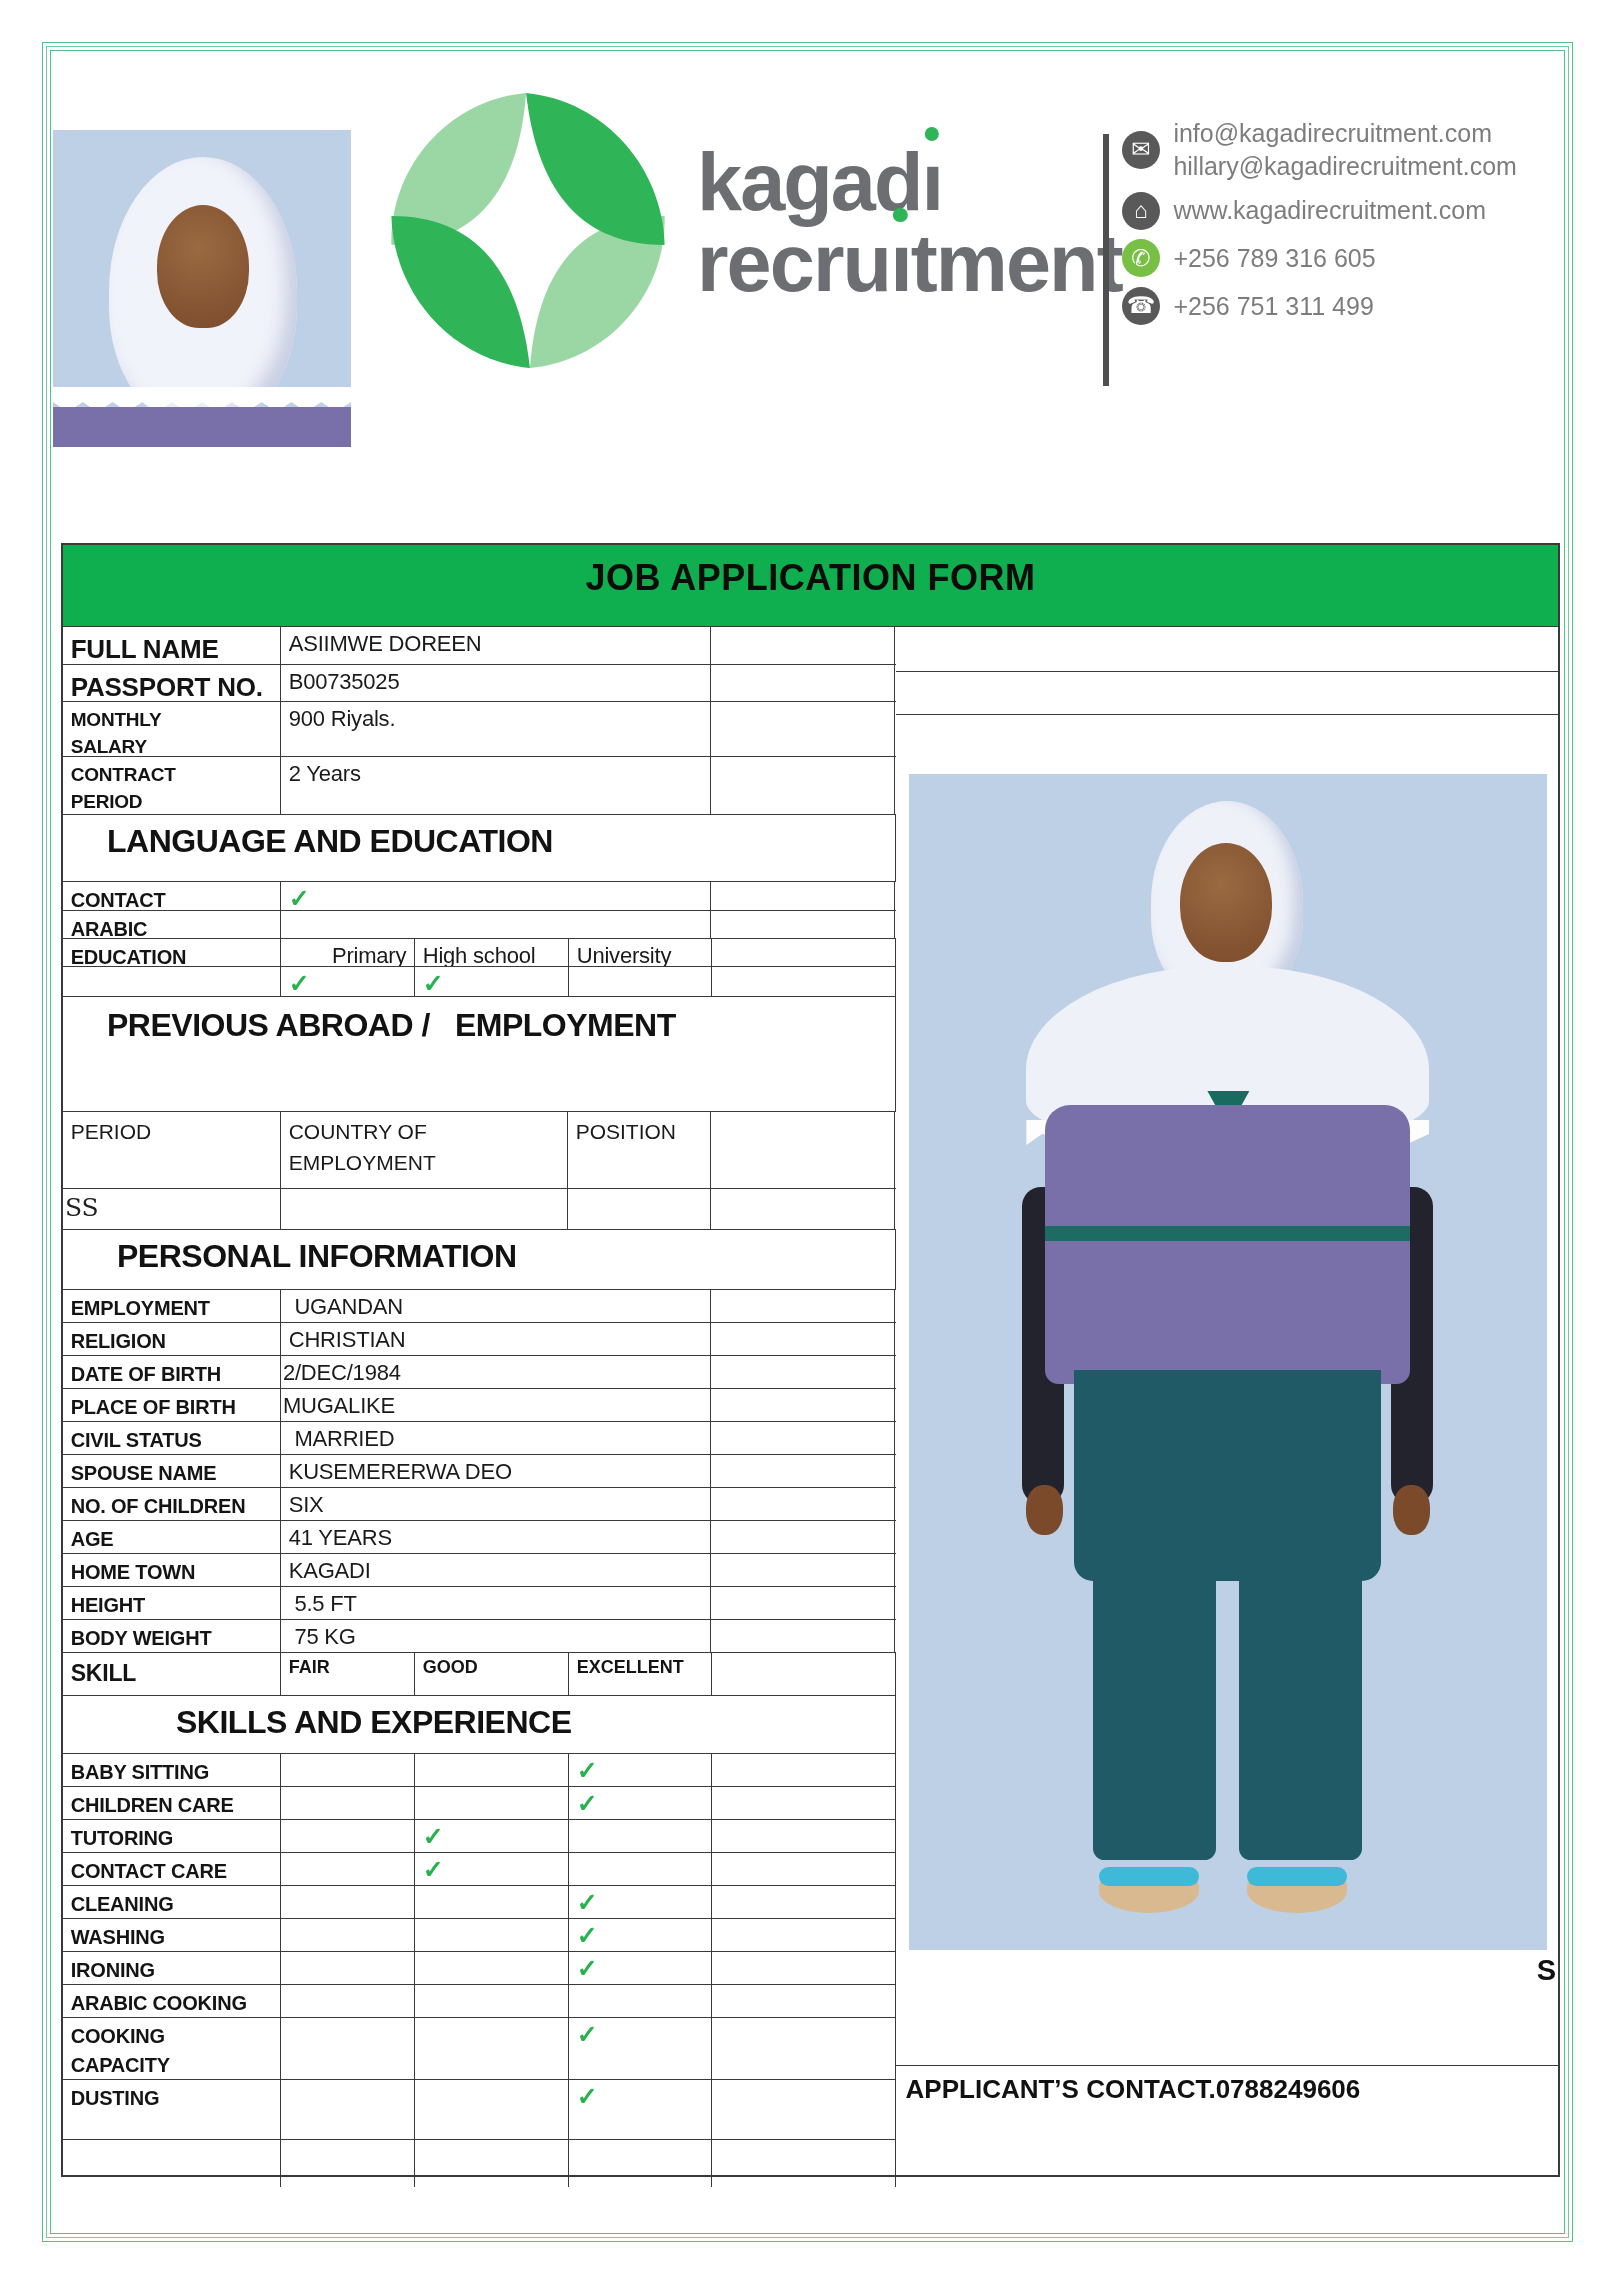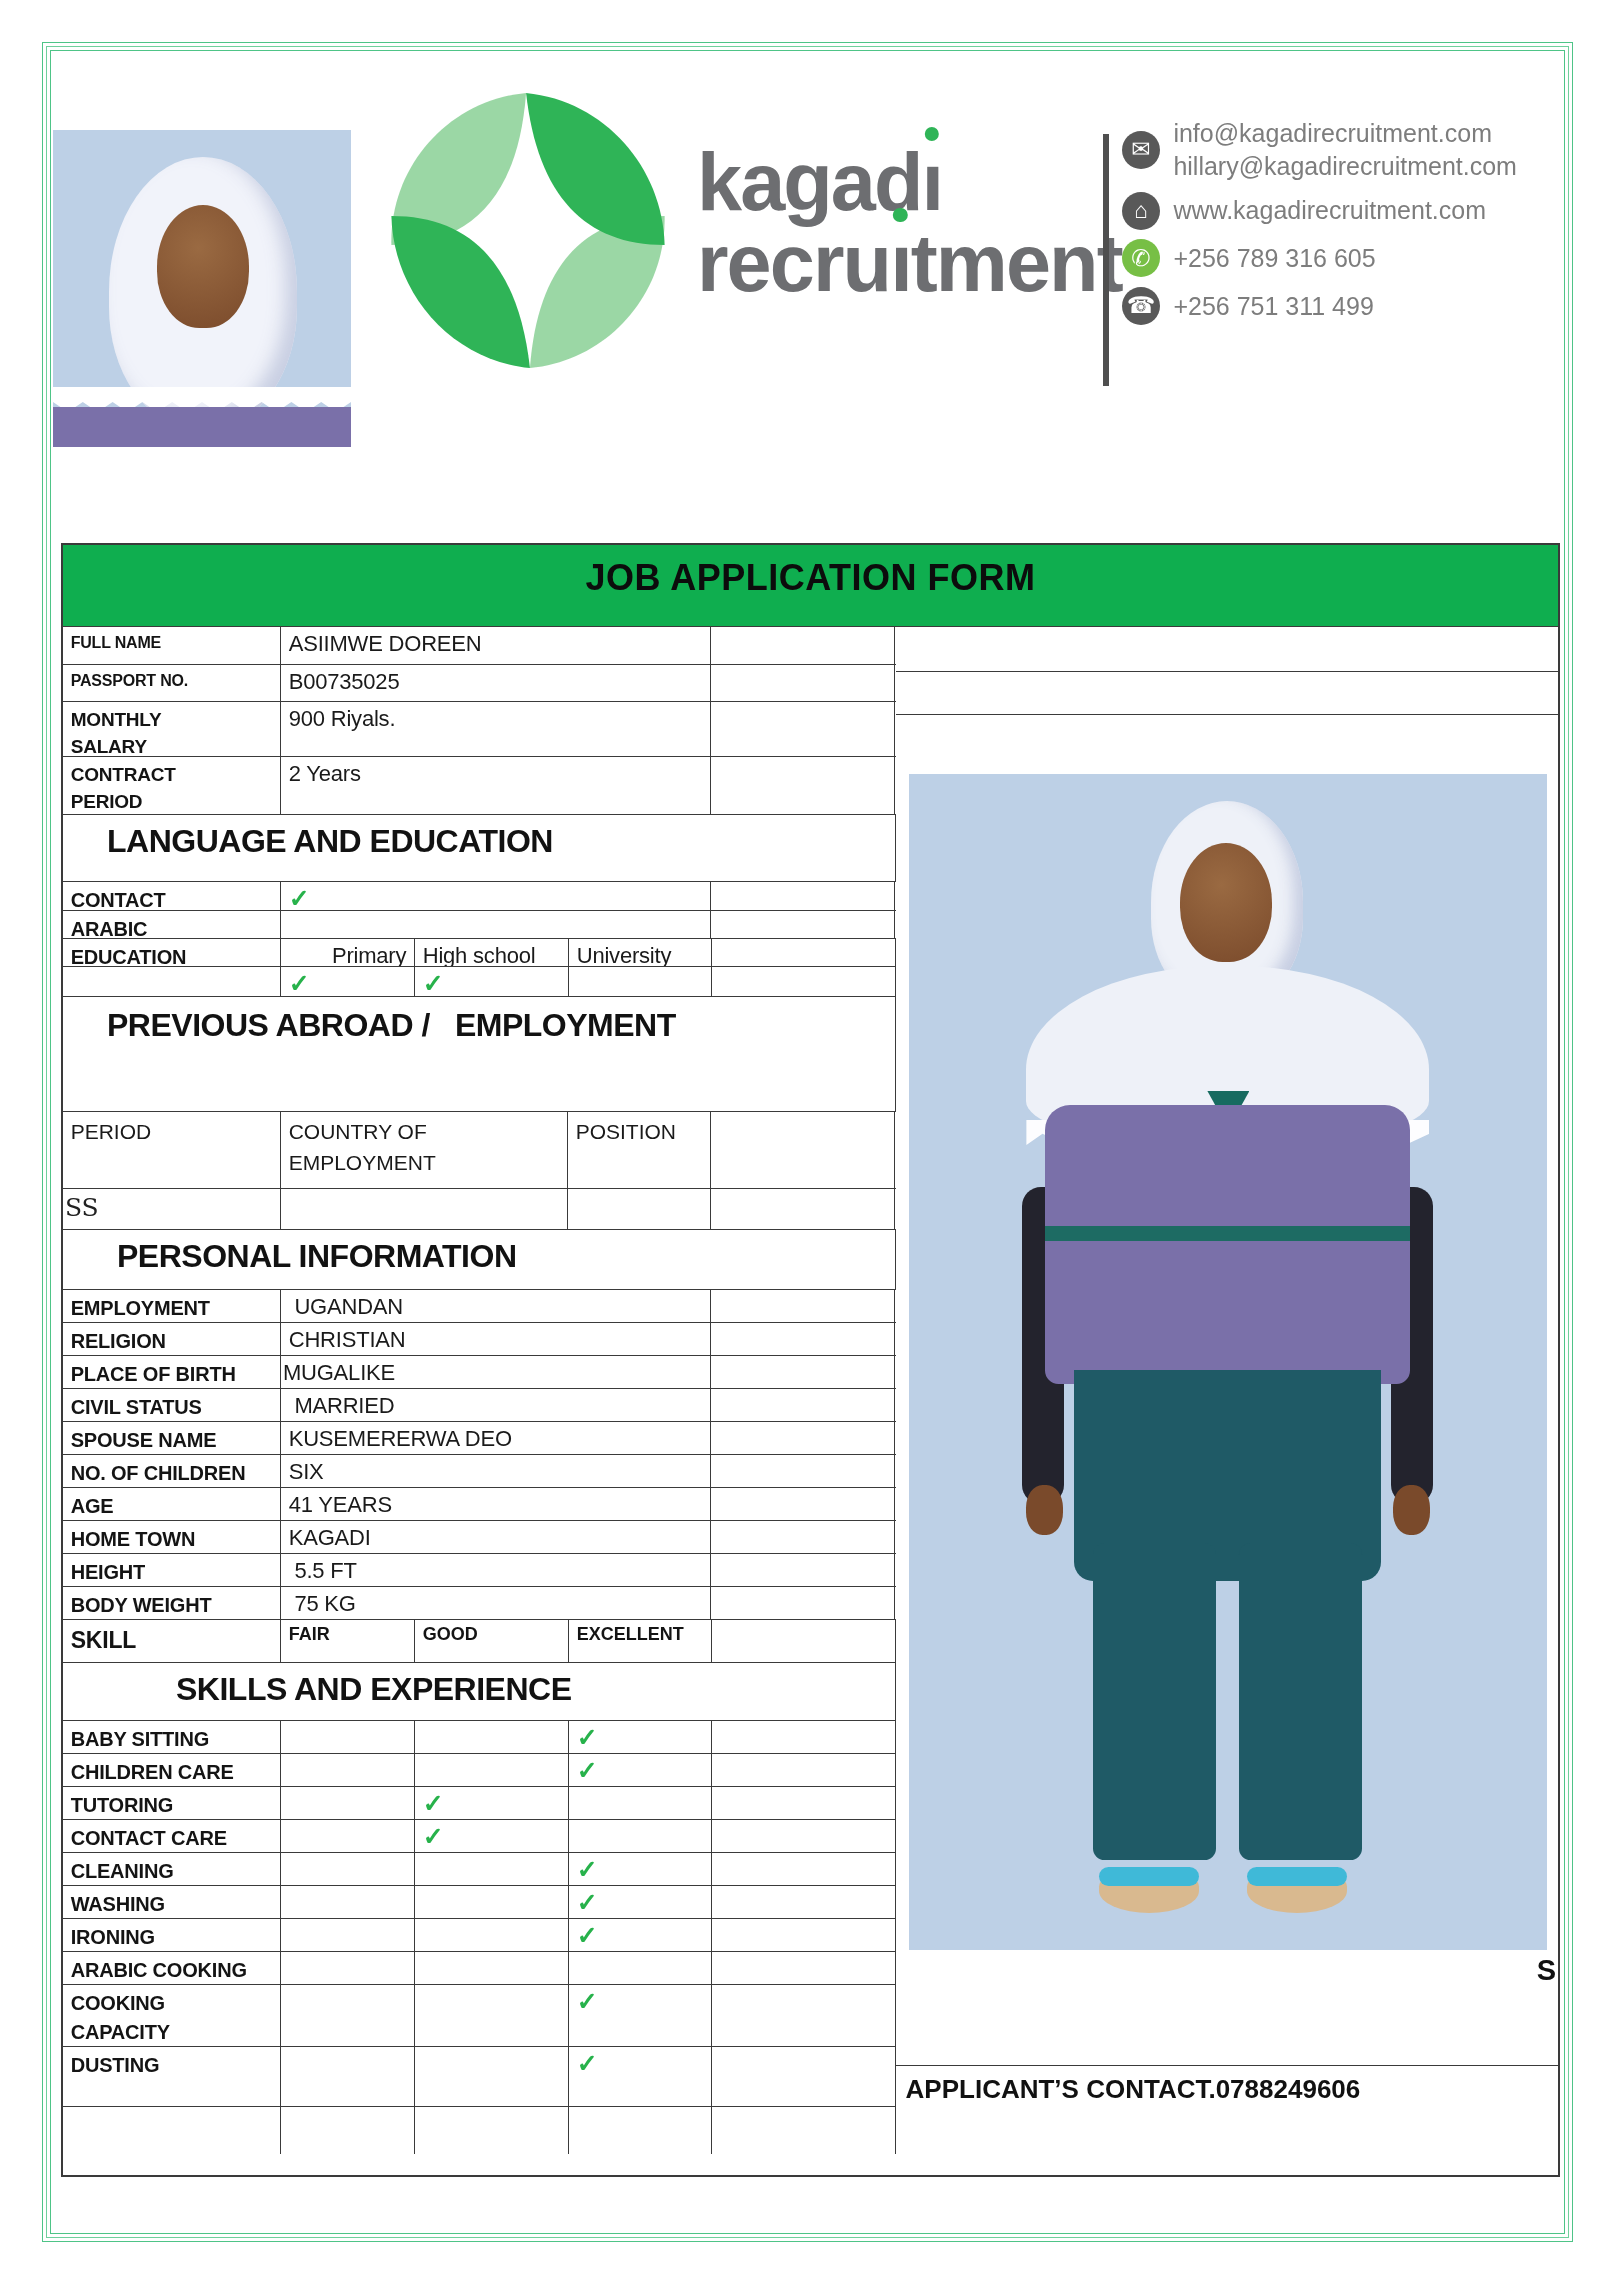--- a/index.html
+++ b/index.html
@@ -36,21 +36,21 @@
   .formtable{position:absolute;left:61px;top:543px;width:1499px;height:1634px;border:2.9px solid #3a3a3a;background:#fff;}
   .title-bar{height:82px;background:#0fae4f;border-bottom:1.9px solid #3a3a3a;display:flex;align-items:flex-start;justify-content:center;padding-top:11.5px;}
   .title-bar span{font-size:36px;font-weight:700;color:#0c0c0c;letter-spacing:0.5px;}
   .cols{display:flex;height:1552px;}
   .leftcol{width:833px;display:flex;flex-direction:column;}
   .rightcol{width:666px;display:flex;flex-direction:column;}
 
   .row{display:flex;border-bottom:1.9px solid #3a3a3a;flex:0 0 auto;}
   .row:last-child{border-bottom:none;}
   .c{border-right:1.9px solid #3a3a3a;padding:3.8px 7.7px;overflow:hidden;}
-  .lab{font-weight:700;font-size:16px;color:#141414;letter-spacing:-0.2px;white-space:pre-line;line-height:1.45;}
+  .lab{font-weight:700;font-size:26px;color:#141414;letter-spacing:-0.2px;white-space:pre-line;line-height:1.45;}
   .val{font-size:22px;color:#1a1a1a;letter-spacing:-0.2px;}
   .w-label{width:218px;}
   .w-value{width:430px;}
   .w-empty{width:184px;}
   .w-s1{width:134px;}
   .w-s2{width:154px;}
   .w-s3{width:143px;}
   .w-mid{width:287px;}
   .heading-cell{width:833px;border-right:1.9px solid #3a3a3a;padding:7.7px 0 0 44px;}
   .heading-cell span{font-size:32px;font-weight:700;color:#121212;letter-spacing:-0.5px;white-space:pre;}
@@ -228,20 +228,25 @@
           <div class="c w-label lab" style="font-size:20px">EMPLOYMENT</div>
           <div class="c w-value val" style="padding-left:13.4px">UGANDAN</div>
           <div class="c w-empty"></div>
         </div>
         <div class="row" style="height:33px">
           <div class="c w-label lab" style="font-size:20px">RELIGION</div>
           <div class="c w-value val">CHRISTIAN</div>
           <div class="c w-empty"></div>
         </div>
         <div class="row" style="height:33px">
+          <div class="c w-label lab" style="font-size:20px">DATE OF BIRTH</div>
+          <div class="c w-value val" style="padding-left:1.9px">2/DEC/1984</div>
+          <div class="c w-empty"></div>
+        </div>
+        <div class="row" style="height:33px">
           <div class="c w-label lab" style="font-size:20px">PLACE OF BIRTH</div>
           <div class="c w-value val" style="padding-left:1.9px">MUGALIKE</div>
           <div class="c w-empty"></div>
         </div>
         <div class="row" style="height:33px">
           <div class="c w-label lab" style="font-size:20px">CIVIL STATUS</div>
           <div class="c w-value val" style="padding-left:13.4px">MARRIED</div>
           <div class="c w-empty"></div>
         </div>
         <div class="row" style="height:33px">

